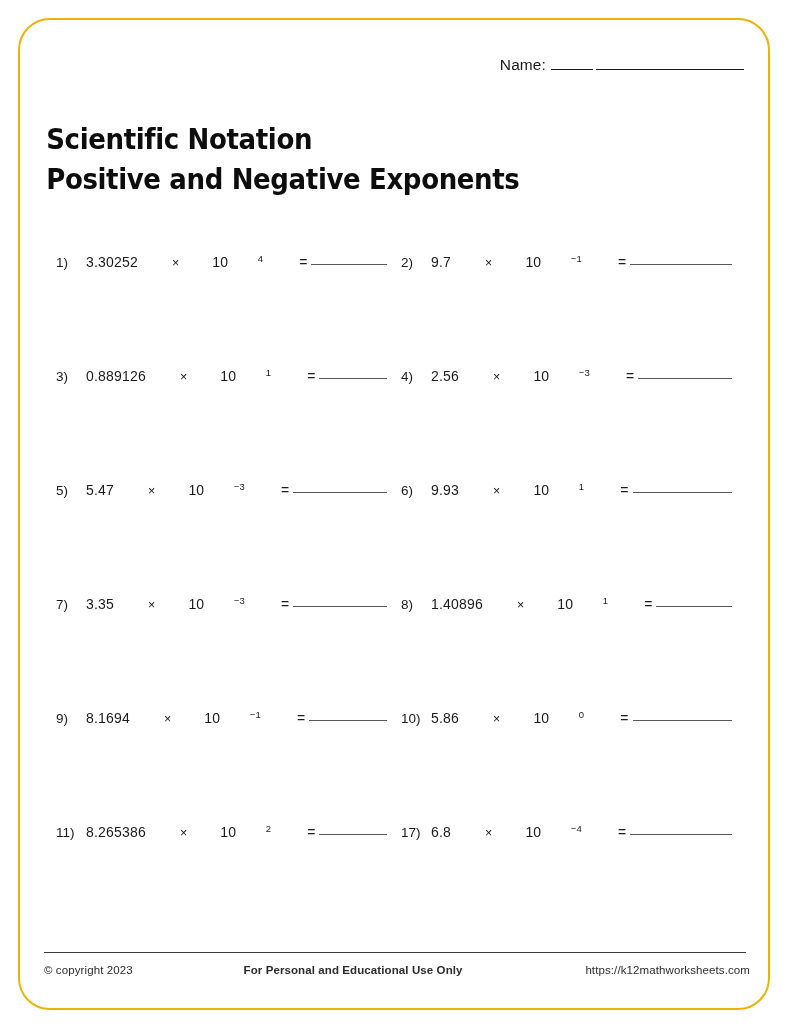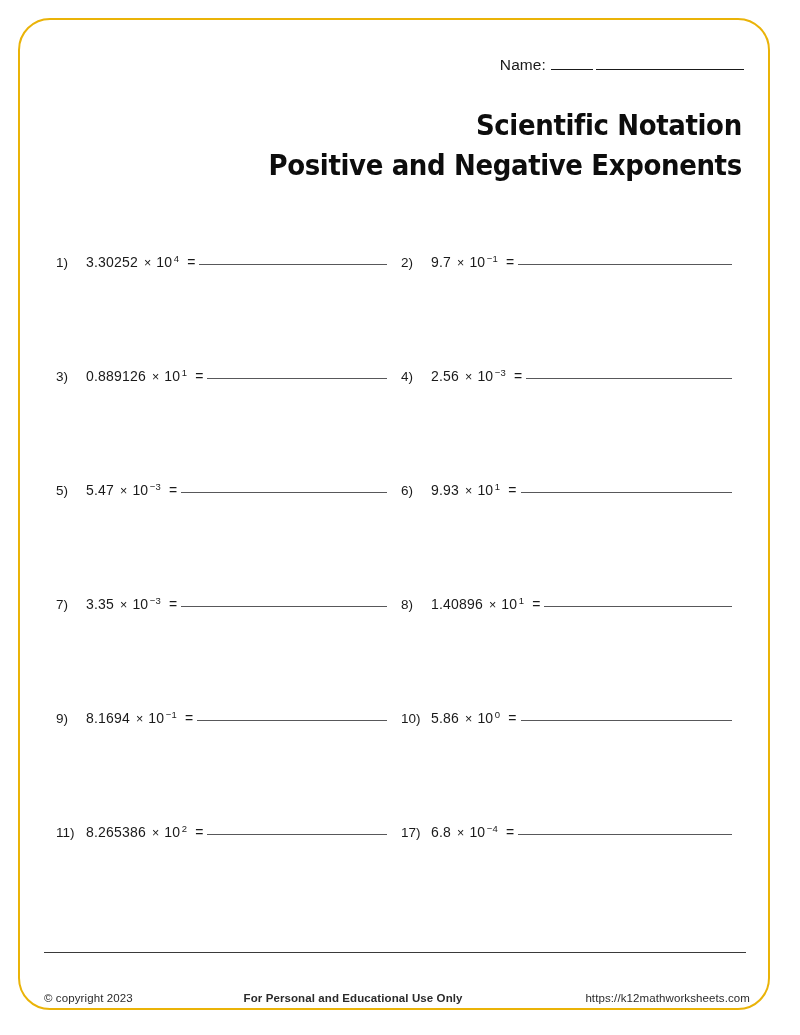--- a/index.html
+++ b/index.html
@@ -52,22 +52,22 @@
     width: 148px;
     border-bottom: 1.6px solid #1a1a1a;
     margin-left: 3px;
   }
 
   
   .title-block {
     position: absolute;
     left: 0;
     right: 0;
-    top: 86px;
-    text-align: right;
+    top: 100px;
+    text-align: left;
   }
   .title-line {
     font-family: "DejaVu Sans", sans-serif;
     font-weight: bold;
     font-size: 28px;
     color: #0d0d0d;
     line-height: 40px;
     letter-spacing: -0.4px;
     transform: scaleX(0.93);
   }
@@ -104,20 +104,21 @@
     width: 30px;
     flex: 0 0 30px;
     text-align: left;
     font-size: 13.5px;
     color: #1a1a1a;
   }
   .pexpr {
     white-space: nowrap;
     display: inline-flex;
     align-items: baseline;
+    gap: 28px;
   }
   .mant {
     letter-spacing: 0.2px;
   }
   .times {
     margin: 0 5px 0 6px;
     font-size: 12.5px;
   }
   .base {
     letter-spacing: 0.2px;
@@ -155,21 +156,20 @@
     position: absolute;
     left: 24px;
     right: 18px;
     top: 944px;
     display: flex;
     justify-content: space-between;
     align-items: baseline;
     font-size: 11.5px;
     color: #2b2b2b;
     letter-spacing: 0.1px;
-    margin-top: 28px;
   }
   .footer-mid {
     transform: translateX(-6px);
     font-weight: bold;
   }
   .footer-right {
     white-space: nowrap;
     text-align: right;
   }
 </style>

